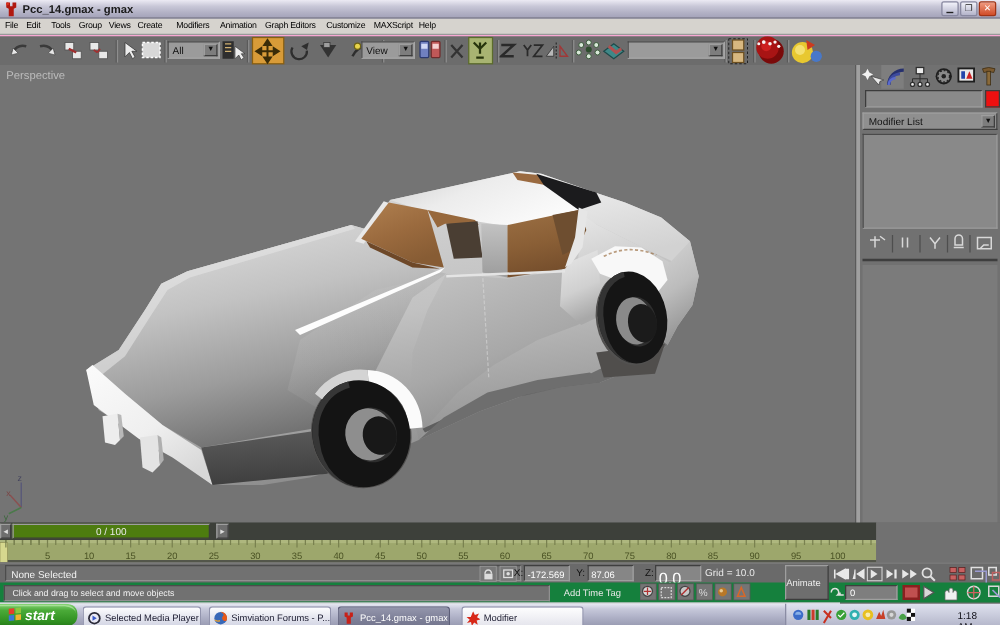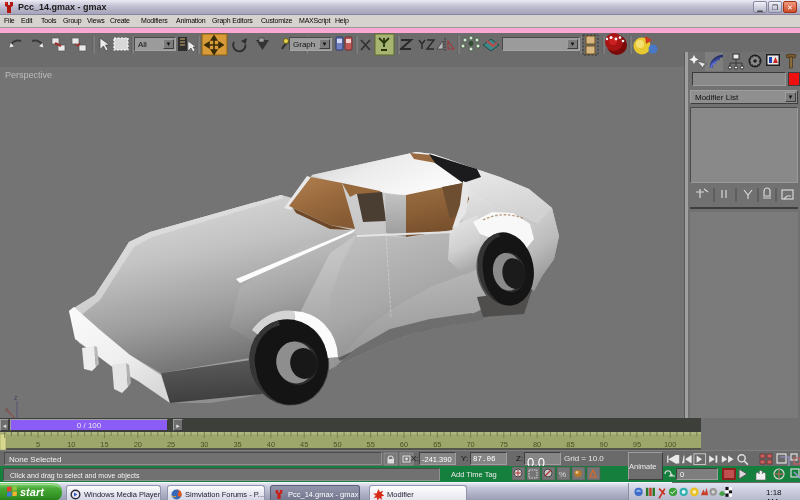--- a/index.html
+++ b/index.html
@@ -9,25 +9,25 @@
 
 #titlebar { left:0; top:0; width:800px; height:15px;
   background:linear-gradient(#eceaf4 0%, #c9c8d8 35%, #b3b2c6 70%, #a5a4ba 100%);
   border-bottom:1px solid #8886a0; }
 #titletext { left:18px; top:2px; font-size:9px; font-weight:bold; color:#1a1a1a; }
 .winbtn { top:1px; width:14px; height:12px; border-radius:2px; font-size:7px; line-height:11px; text-align:center; }
 
 #menubar { left:0; top:15px; width:800px; height:13px; background:#d6d3ce; border-bottom:1px solid #9a9a9a; color:#000; font-size:7px; letter-spacing:-0.2px;}
 #menubar span { position:absolute; top:2px; }
 
-#toolbar { left:0; top:28px; width:800px; height:24px; background:#6c6c6c; border-top:5px solid #f9a8d4; }
+#toolbar { left:0; top:28px; width:800px; height:24px; background:#6c6c6c; border-top:1px solid #f9a8d4; }
 .combo { background:#9b9b9b; border:1px solid; border-color:#4a4a4a #a6a6a6 #a6a6a6 #4a4a4a; height:14px; font-size:8px; color:#111; }
 .combo .arr { position:absolute; right:1px; top:1px; width:11px; height:10px; background:#7d7d7d; border:1px solid; border-color:#9e9e9e #3e3e3e #3e3e3e #9e9e9e; text-align:center; line-height:9px; font-size:6px; color:#111;}
 
-#viewport { left:0; top:67px; width:686px; height:366px; background:#747474;padding-left:24px; }
+#viewport { left:0; top:52px; width:686px; height:366px; background:#747474;padding-left:24px; }
 #persp { left:5px; top:3px; color:#bcbcbc; font-size:9px; }
 
 #rpanel { left:688px; top:52px; width:112px; height:366px; background:#717171; }
 #rpanel-edge { left:684px; top:52px; width:4px; height:398px; background:#a0a0a0; border-left:1px solid #5a5a5a;}
 
 #sliderrow { left:0; top:418px; width:701px; height:14px; background:#3d403a; }
 #rulerrow { left:0; top:432px; width:701px; height:18px; background:#9da76c; border-bottom:2px solid #53564a;}
 #br-fill { left:701px; top:418px; width:99px; height:32px; background:#717171; }
 #status1 { left:0; top:450px; width:800px; height:16px; background:#6a6a6a; border-top:1px solid #7e7e7e;}
 #status2 { left:0; top:466px; width:800px; height:16px; background:#15803d; }
@@ -368,21 +368,21 @@
         </g>
       <g stroke="#8e8e8e">
           <path d="M94,3 v18 M133,3 v18 M199,3 v18 M307,3 v18 M357,3 v18 M399,3 v18 M459,3 v18 M581,3 v18 M604,3 v18 M631,3 v18"></path>
         </g>
     </svg>
     <div class="abs combo" style="left:134px; top:4px; width:42px;">
       <span style="position:absolute;left:3px;top:2px;">All</span>
         <span class="arr">▼</span>
     </div>
     <div class="abs combo" style="left:289px; top:4px; width:43px;">
-      <span style="position:absolute;left:3px;top:2px;">Graph</span>
+      <span style="position:absolute;left:3px;top:2px;">View</span>
         <span class="arr">▼</span>
     </div>
     <div class="abs combo" style="left:502px; top:4px; width:78px;">
         <span class="arr">▼</span>
       </div>
   </div>
 
   <div class="abs" id="rpanel-edge"></div>
   <div class="abs" id="rpanel">
 
@@ -450,21 +450,21 @@
       <g stroke="#4e4e4e">
           <path d="M26,2 v14 M48,2 v14 M70,2 v14 M88,2 v14"></path>
         </g>
     </svg>
     <div class="abs" style="left:2px; top:155px; width:108px; height:2px; background:#3e3e3e;"></div>
     <div class="abs" style="left:2px; top:160px; width:108px; height:206px; background:#7b7b7b;"></div>
   </div>
 
   <div class="abs" id="sliderrow">
     <div class="abs gbtn" style="left:0; top:1px; width:9px; height:12px; font-size:7px; color:#ddd; text-align:center; line-height:11px;">◂</div>
-    <div class="abs gbtn" style="left:10px; top:1px; width:158px; height:12px; font-size:8px; color:#e8e8e8; text-align:center; line-height:11px; background:#8b5cf6;">0 / 100</div>
+    <div class="abs gbtn" style="left:10px; top:1px; width:158px; height:12px; font-size:8px; color:#e8e8e8; text-align:center; line-height:11px; background:#4d7c0f;">0 / 100</div>
     <div class="abs gbtn" style="left:173px; top:1px; width:10px; height:12px; font-size:7px; color:#ddd; text-align:center; line-height:11px;">▸</div>
   </div>
 
   <div class="abs" id="rulerrow">
     <svg class="abs" width="701" height="18" style="left:0;top:0">
       <rect x="0" y="0" width="701" height="2.5" fill="#aeb77e"></rect>
       <g stroke="#7a8254" stroke-width="1">
         <path d="M4.7,0 v5 M11.4,0 v4 M18,0 v4 M24.7,0 v4 M31.3,0 v4"></path>
       </g>
       <rect x="0" y="2" width="6" height="16" fill="#d6d88e" stroke="#8a8a50" stroke-width="0.5"></rect>
@@ -594,38 +594,38 @@
         <text x="537.1" y="15" font-size="7.5" fill="#4a5224" text-anchor="middle">80</text>
         <text x="570.4" y="15" font-size="7.5" fill="#4a5224" text-anchor="middle">85</text>
         <text x="603.7" y="15" font-size="7.5" fill="#4a5224" text-anchor="middle">90</text>
         <text x="636.9" y="15" font-size="7.5" fill="#4a5224" text-anchor="middle">95</text>
         <text x="670.2" y="15" font-size="7.5" fill="#4a5224" text-anchor="middle">100</text>
       </svg>
     </div>
   <div class="abs" id="br-fill"></div>
 
   <div class="abs" id="status1">
-    <div class="abs sunken" style="left:4px; top:1px; width:378px; height:13px; font-size:8px;text-decoration:underline;">
+    <div class="abs sunken" style="left:4px; top:1px; width:413px; height:13px; font-size:8px;text-decoration:underline;">
         <span style="position:absolute;left:4px;top:2px;">None Selected</span>
       </div>
     <svg class="abs" width="34" height="16" style="left:383px; top:0px;">
       <rect x="1" y="2" width="13" height="12" fill="#787878" stroke="#9a9a9a" stroke-width="0.7"></rect>
       <path d="M5,8 a2.6,3 0 0 1 5.2,0" fill="none" stroke="#ddd" stroke-width="1.2"></path>
       <rect x="4.5" y="8" width="6.5" height="4.5" fill="#ddd"></rect>
       <rect x="17" y="2" width="13" height="12" fill="#787878" stroke="#9a9a9a" stroke-width="0.7"></rect>
       <rect x="20" y="5" width="7" height="6" fill="none" stroke="#e0e0e0" stroke-width="1"></rect>
       <circle cx="23.5" cy="8" r="1.4" fill="#e0e0e0"></circle>
     </svg>
     <span class="abs" style="left:411px; top:3px; font-size:8px; color:#111;">X:</span>
     <div class="abs gfield" style="left:419px; top:1px; width:37px; height:13px; font-size:7.5px;">
-        <span style="position:absolute;left:2px;top:2px;">-241.390</span>
+        <span style="position:absolute;left:2px;top:2px;">-172.569</span>
       </div>
     <span class="abs" style="left:461px; top:3px; font-size:8px; color:#111;">Y:</span>
     <div class="abs gfield" style="left:470px; top:1px; width:37px; height:13px; font-size:7.5px;">
-        <span style="position:absolute;left:2px;top:2px;font-family:Liberation Mono, monospace;">87.06</span>
+        <span style="position:absolute;left:2px;top:2px;">87.06</span>
       </div>
     <span class="abs" style="left:516px; top:3px; font-size:8px; color:#111;">Z:</span>
     <div class="abs gfield" style="left:524px; top:1px; width:37px; height:13px; font-size:13px;">
         <span style="position:absolute;left:2px;top:2px;">0.0</span>
       </div>
     <span class="abs" style="left:564px; top:3px; font-size:8px; color:#e8e8e8;">Grid = 10.0</span>
   </div>
 
   <div class="abs" id="status2">
     <div class="abs sunken" style="left:3px; top:2px; width:437px; height:13px; font-size:7px;">
@@ -720,21 +720,21 @@
       </g>
       <text x="20" y="13" font-size="11" font-style="italic" font-weight="bold" fill="#fff">start</text>
     </svg>
 
     <div class="taskbtn" style="left:66px; width:95px;">
       <svg style="position:absolute;left:3px;top:3px" width="11" height="11" viewBox="0 0 11 11">
         <circle cx="5.5" cy="5.5" r="5" fill="#2a2a38"></circle>
           <circle cx="5.5" cy="5.5" r="3.6" fill="#e8e8f4"></circle>
         <path d="M4,3.4 l3.4,2.1 l-3.4,2.1 z" fill="#3858c8"></path>
       </svg>
-      <span class="lbl">Windows Media Player</span>
+      <span class="lbl">Selected Media Player</span>
     </div>
     <div class="taskbtn" style="left:167px; width:98px;text-align:center;">
       <svg style="position:absolute;left:3px;top:3px" width="11" height="11" viewBox="0 0 11 11">
         <circle cx="5.5" cy="5.5" r="5" fill="#3868b8"></circle>
         <path d="M5.5,0.5 a5,5 0 0 1 4.8,6.8 q-1.8,1 -3,-0.4 q-1.4,-1.8 0.2,-3.2 q1,-1.2 -0.6,-2.4 z" fill="#e85818"></path>
         <path d="M1,7 q2,1.5 4,0.5" stroke="#e8a030" fill="none"></path>
       </svg>
       <span class="lbl">Simviation Forums - P...</span>
     </div>
     <div class="taskbtn" style="left:270px; width:90px; background:linear-gradient(#9496ac,#7e8098 60%,#74768e); border-color:#5c5e78; color:#fff;">

